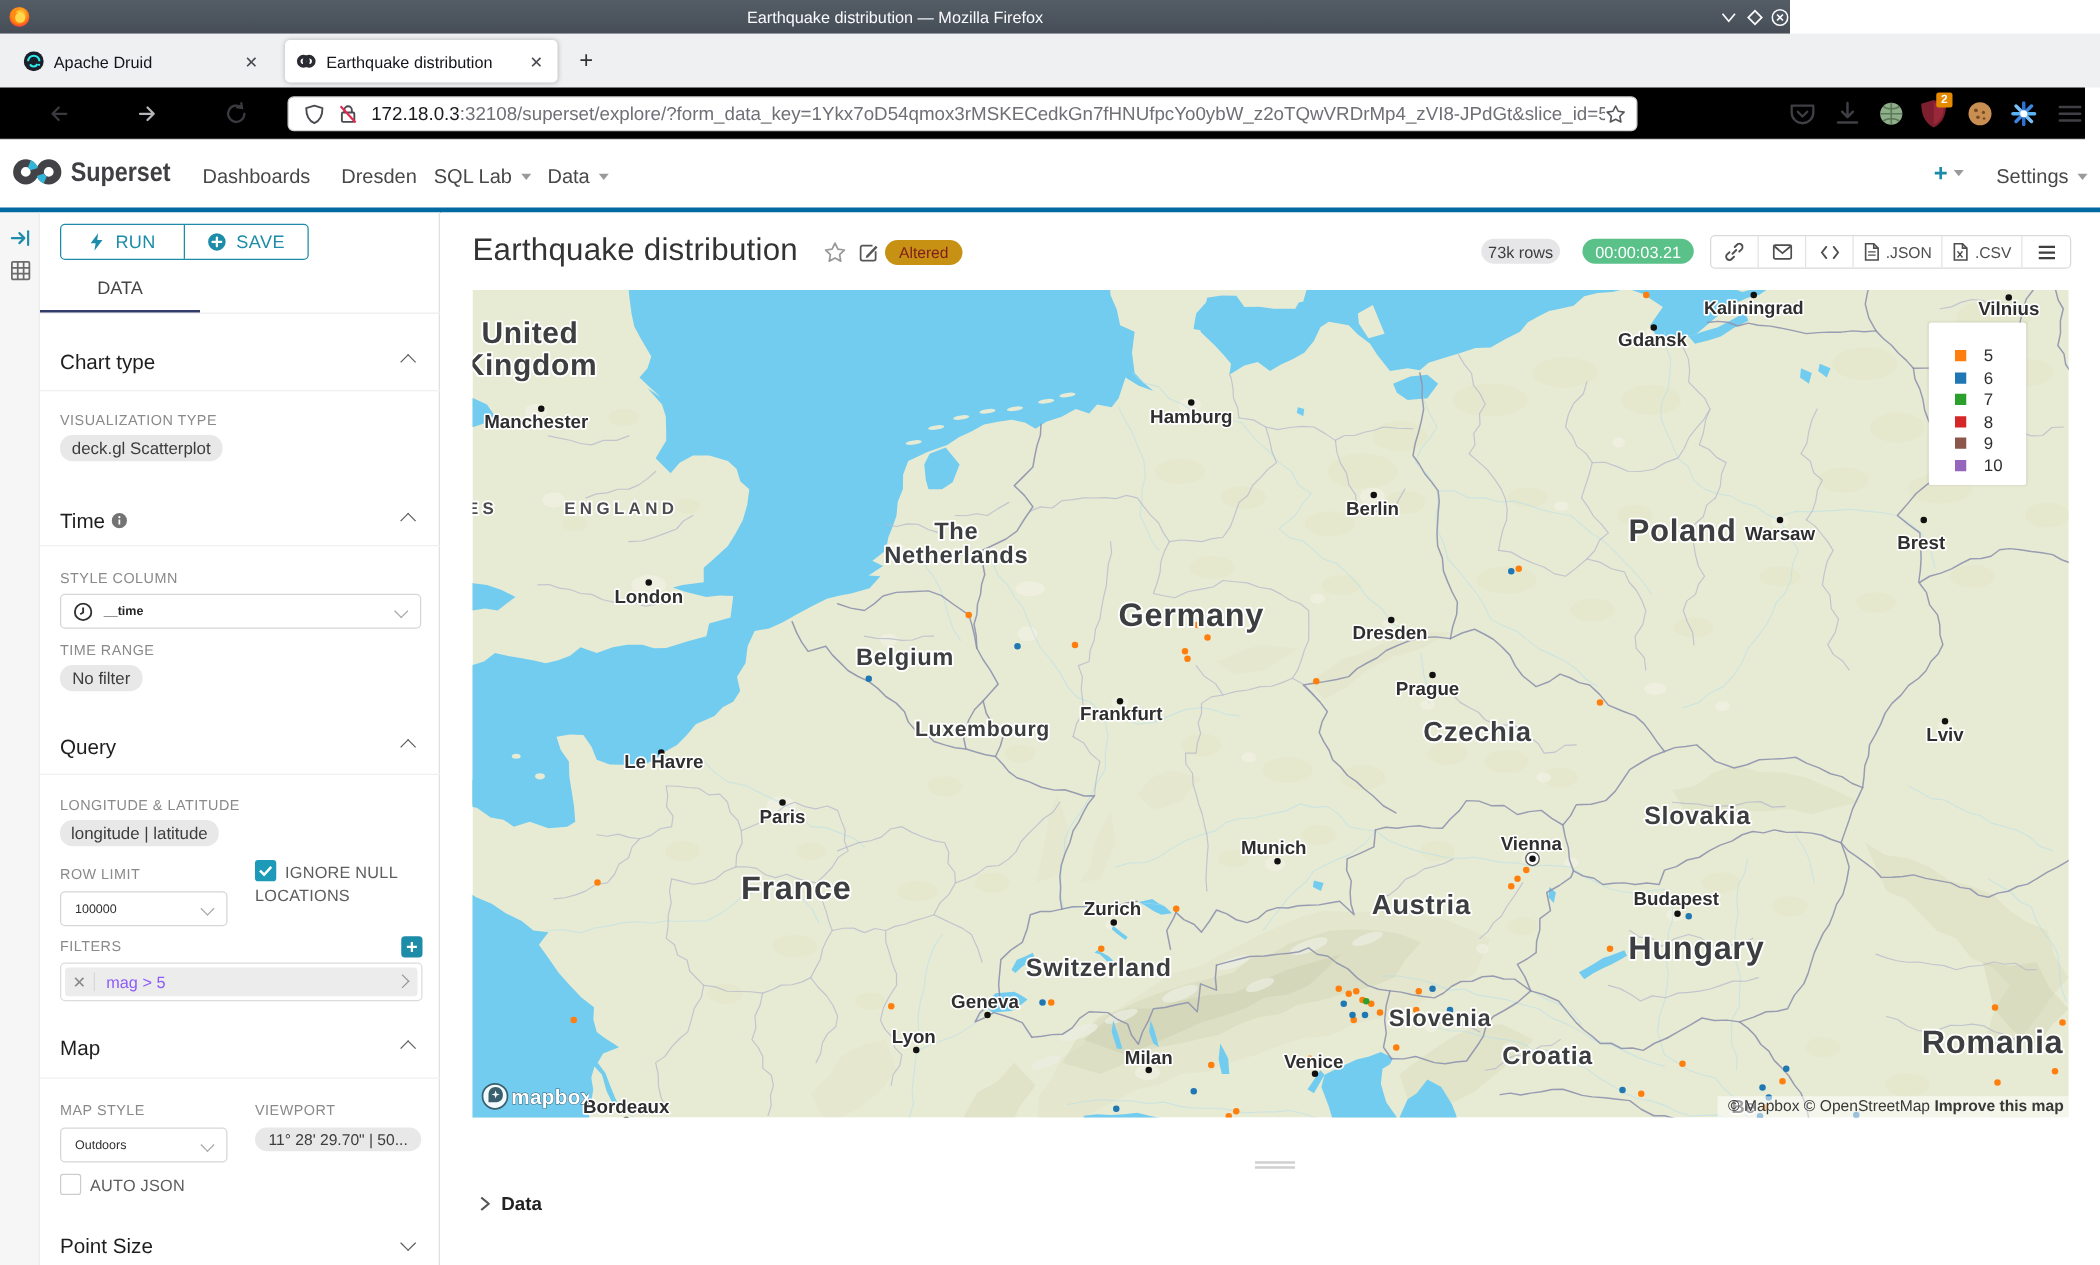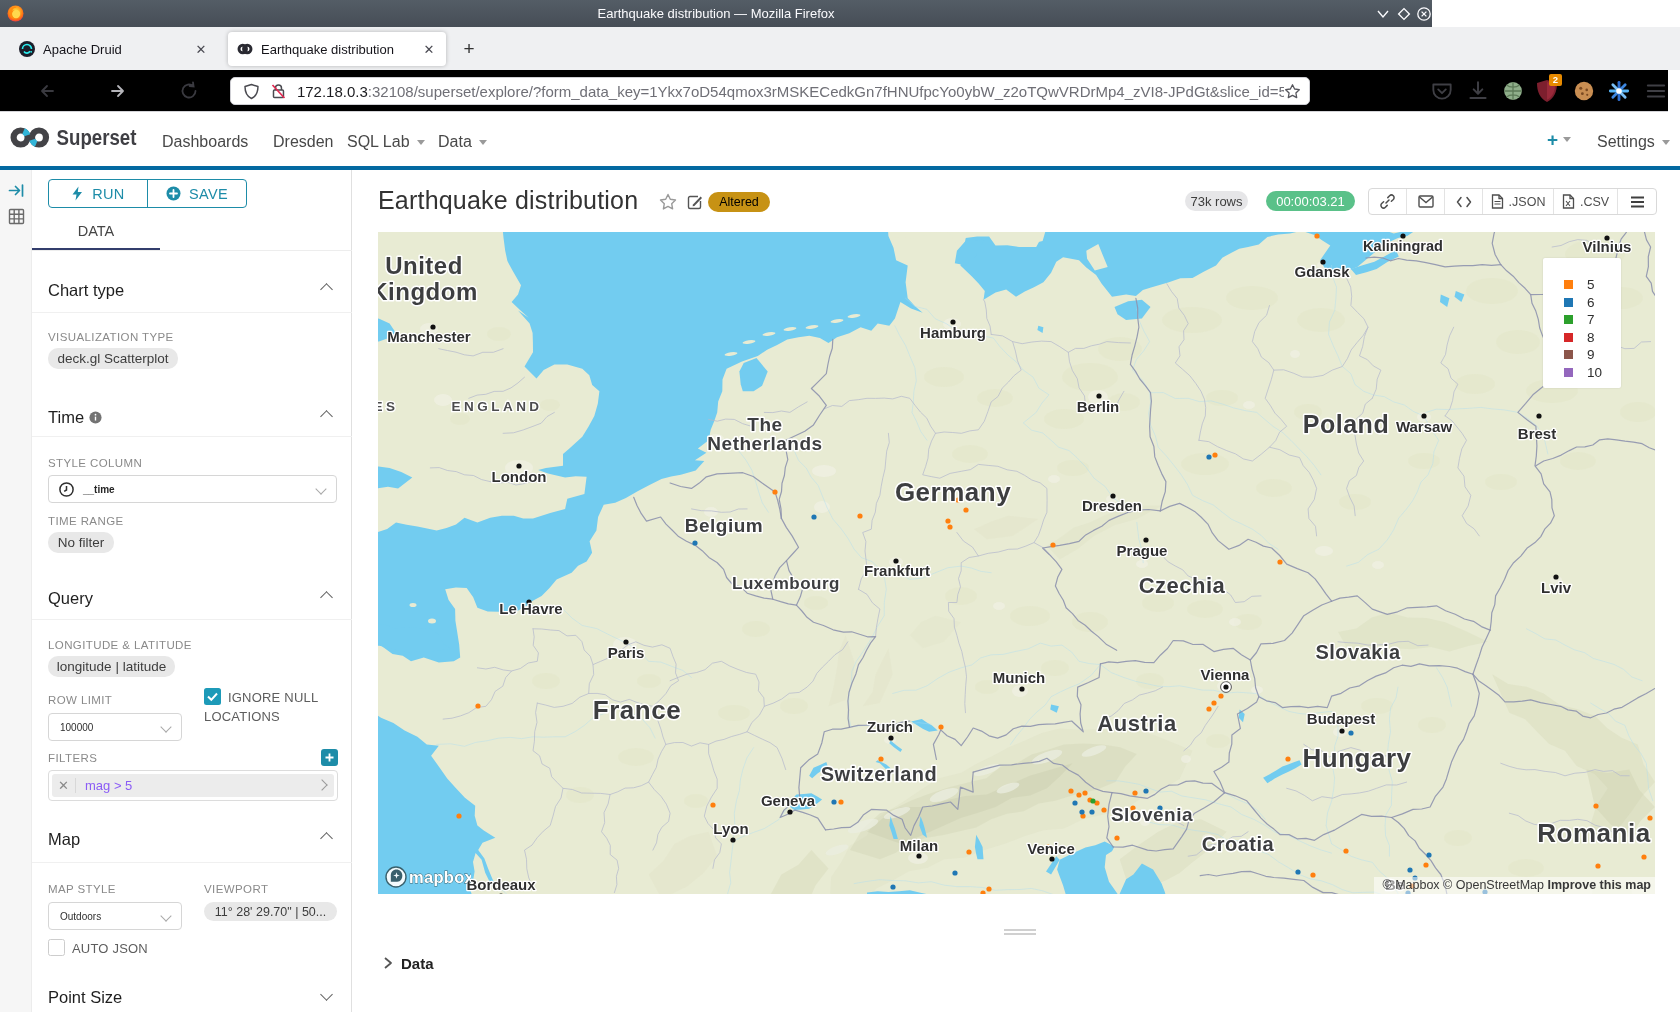--- a/index.html
+++ b/index.html
@@ -291,21 +291,21 @@
 
 <div id="content"></div>
 <div class="abs" style="left:378px;top:186px;font-size:25px;color:#333;letter-spacing:0.2px">Earthquake distribution</div>
 <svg class="abs" style="left:659px;top:193px" width="18" height="18" viewBox="0 0 18 18">
     <path d="M9 1.5 L11.3 6.3 L16.5 7 L12.7 10.7 L13.6 15.9 L9 13.4 L4.4 15.9 L5.3 10.7 L1.5 7 L6.7 6.3 Z" fill="none" stroke="#9a9a9a" stroke-width="1.4" stroke-linejoin="round"></path>
   </svg>
 <svg class="abs" style="left:687px;top:194px" width="16" height="16" viewBox="0 0 16 16">
     <path d="M11 2.5 H3 a1.5 1.5 0 0 0 -1.5 1.5 V13 a1.5 1.5 0 0 0 1.5 1.5 H12 a1.5 1.5 0 0 0 1.5 -1.5 V7" fill="none" stroke="#555" stroke-width="1.4"></path>
     <path d="M6 10.5 L13.6 2.6 L15 4 L7.4 11.9 L5.6 12.3 Z" fill="#555"></path>
   </svg>
-<div class="hpill" style="left:708px;top:192px;width:62px;height:20px;background:#c79214;color:#000000;font-size:12.5px">Altered</div>
+<div class="hpill" style="left:708px;top:192px;width:62px;height:20px;background:#c79214;color:#7f1d1d;font-size:12.5px">Altered</div>
 <div class="hpill" style="left:1185px;top:191px;width:63px;height:20px;background:#e6e6e8;color:#3d3d3d">73k rows</div>
 <div class="hpill" style="left:1266px;top:191px;width:89px;height:20px;background:#5ac189;color:#fff">00:00:03.21</div>
 <div id="btngroup">
  <div class="seg" style="width:38px">
       <svg width="15" height="15" viewBox="0 0 15 15">
         <path d="M6 9 L9 6 M7.8 3.6 L9.6 1.8 a2.6 2.6 0 0 1 3.7 3.7 L11.4 7.2 M7.2 11.4 L5.4 13.2 a2.6 2.6 0 0 1 -3.7 -3.7 L3.6 7.8" fill="none" stroke="#4e4e4e" stroke-width="1.5" stroke-linecap="round"></path>
       </svg>
     </div>
  <div class="seg" style="width:38px">
       <svg width="16" height="13" viewBox="0 0 16 13">

